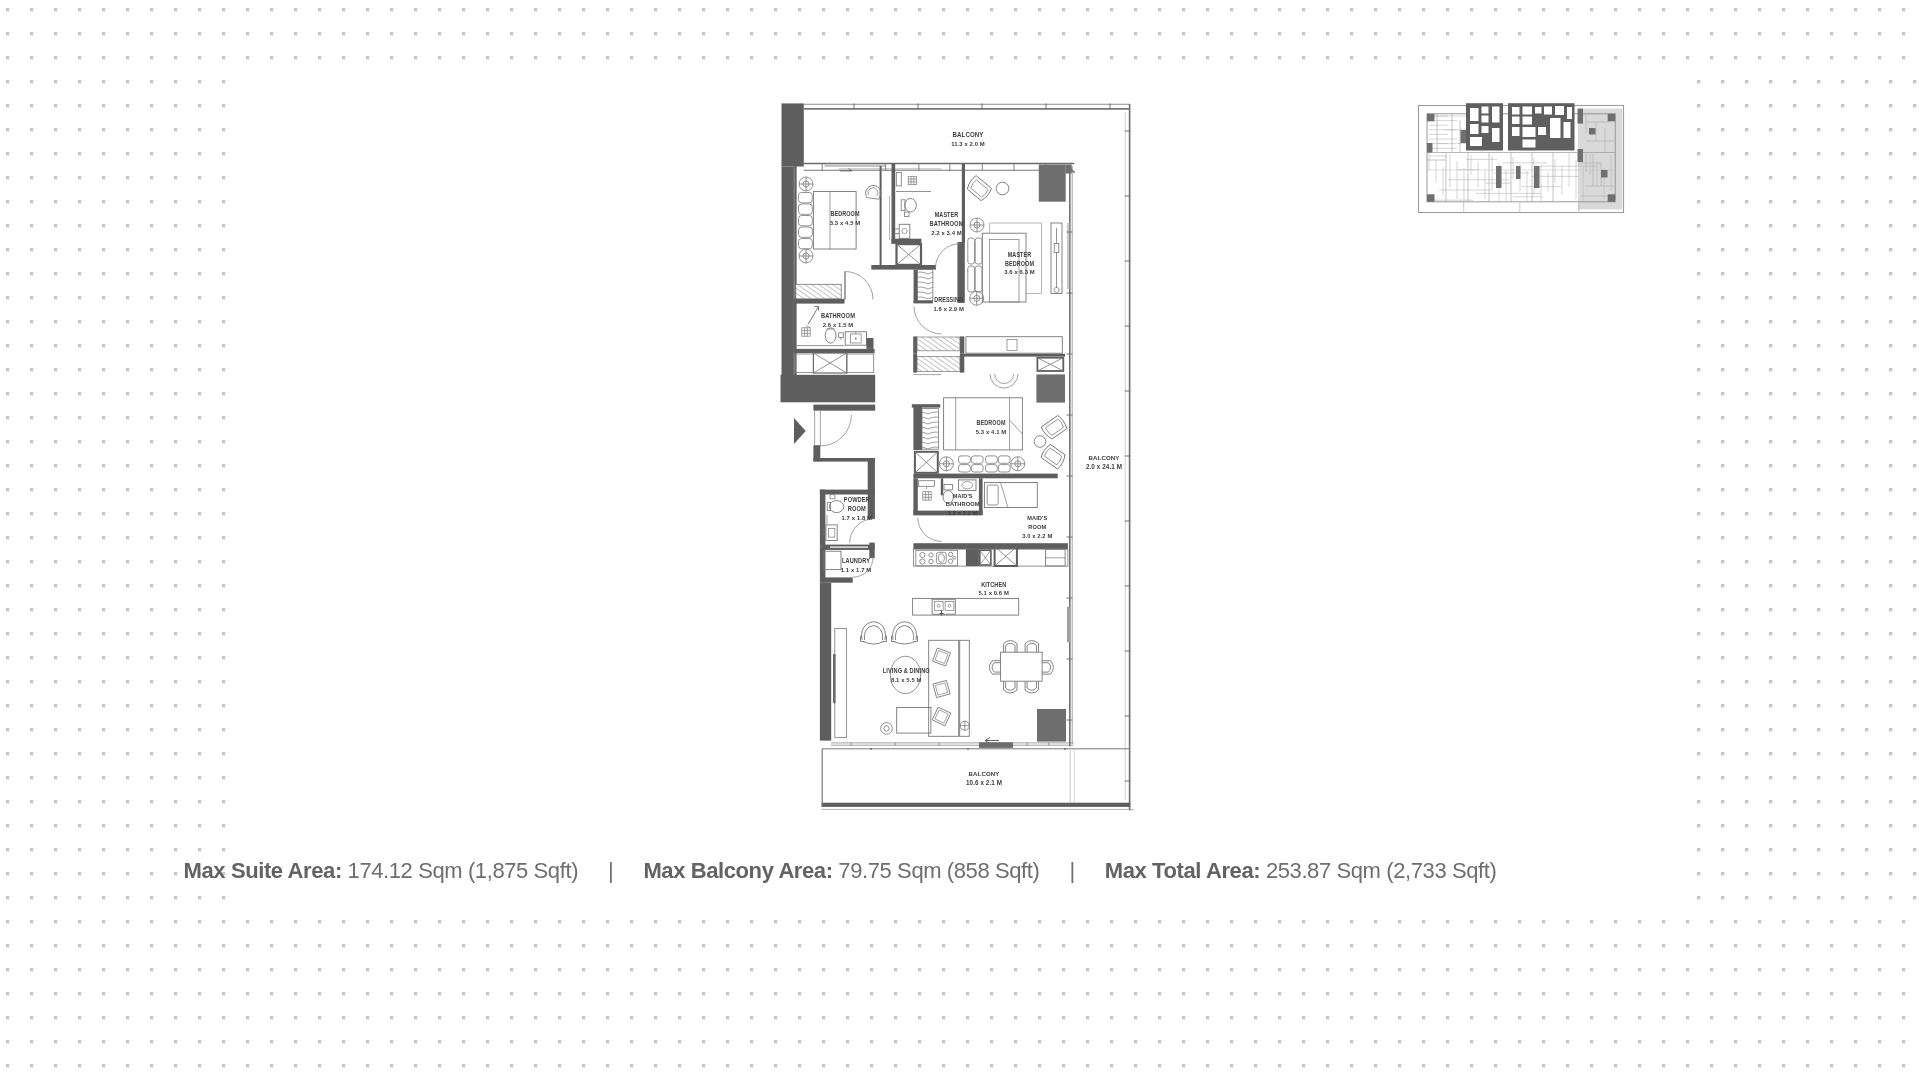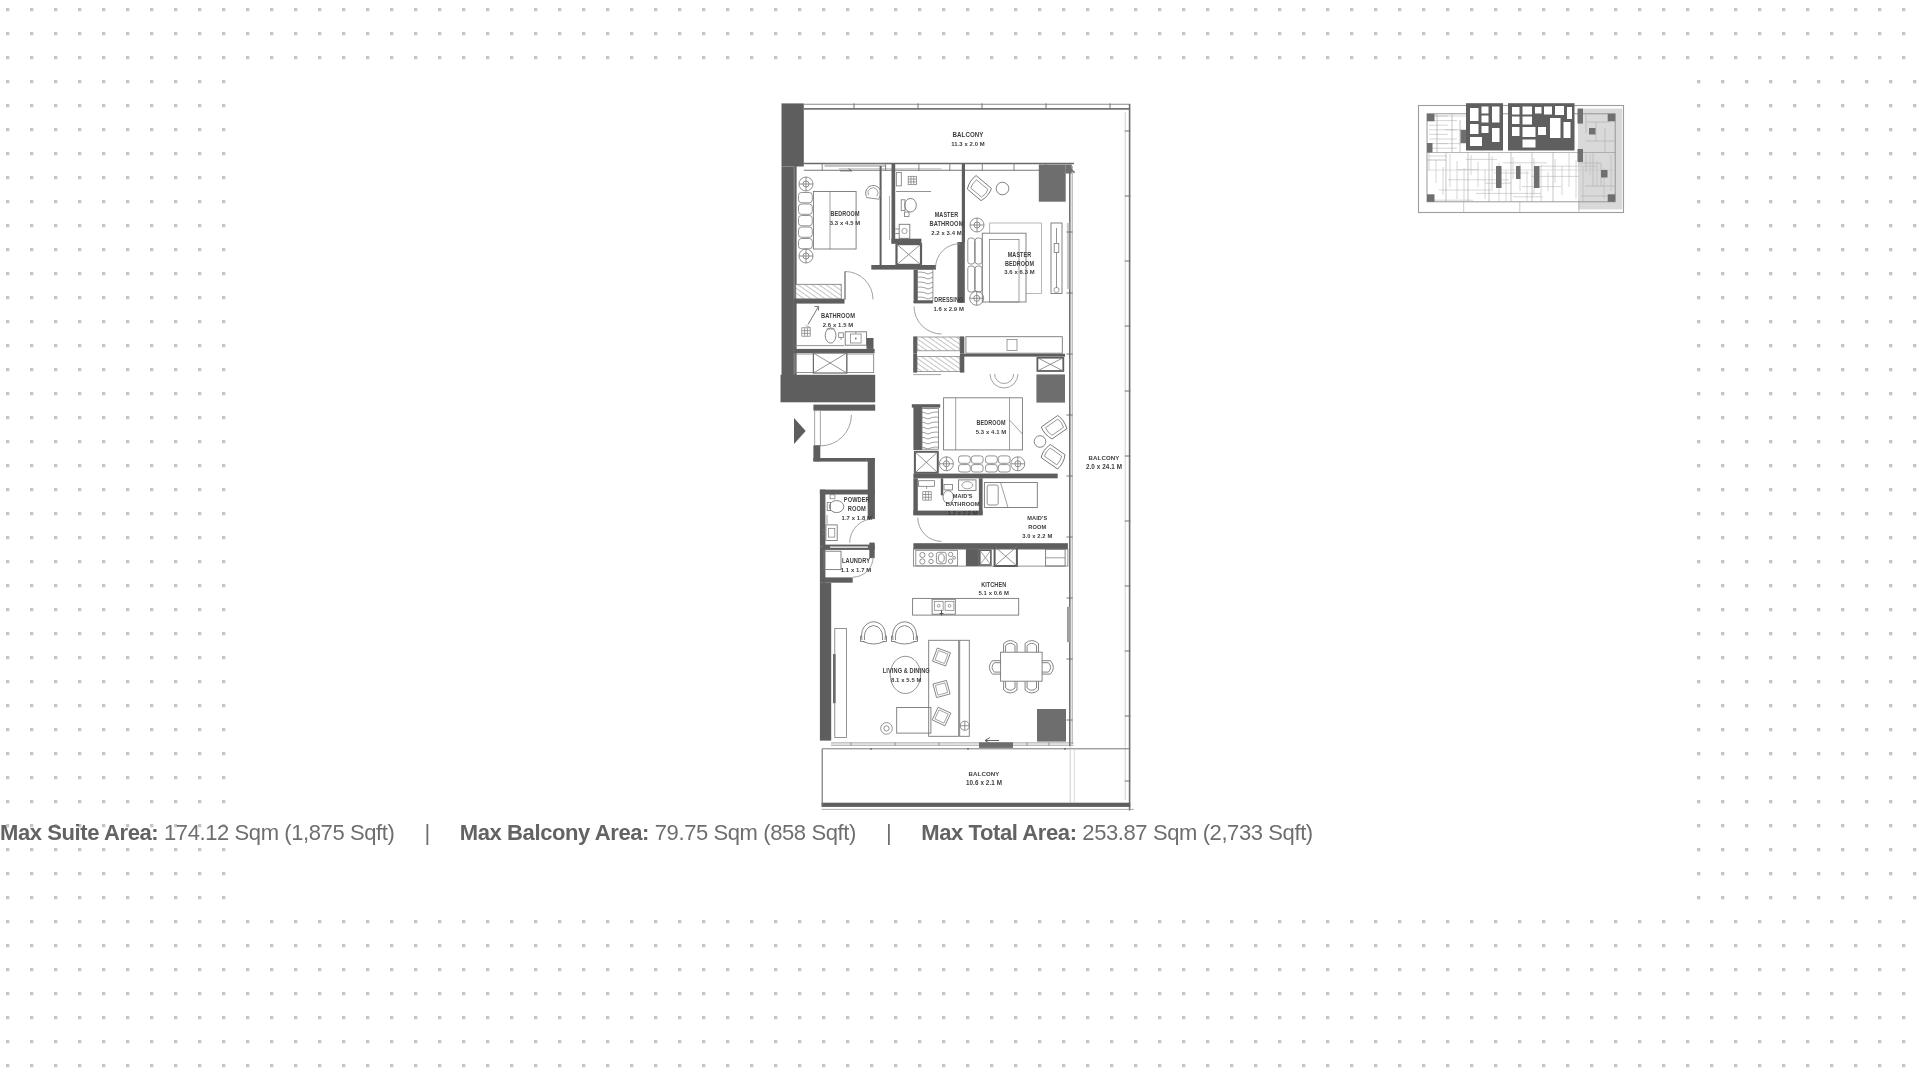--- a/index.html
+++ b/index.html
@@ -1,19 +1,19 @@
 <!DOCTYPE html>
 <html><head>
 <meta charset="utf-8">
 <style>
   html,body{margin:0;padding:0;background:#ffffff;width:1920px;height:1078px;overflow:hidden;}
   body{font-family:"Liberation Sans", sans-serif;}
   #stage{position:relative;width:1920px;height:1078px;}
   svg{position:absolute;left:0;top:0;}
-  .caption{position:absolute;left:0;top:820px;width:1680px;color:#6e6e6e;font-size:22px;letter-spacing:-0.4px;white-space:nowrap;}
+  .caption{position:absolute;left:0;top:858px;width:1680px;text-align:center;color:#6e6e6e;font-size:22px;letter-spacing:-0.4px;white-space:nowrap;}
   .caption b{color:#636363;font-weight:bold;}
   .caption .sep{display:inline-block;margin:0 30px;color:#6e6e6e;}
 </style>
 </head>
 <body>
 <div id="stage">
 <svg width="1920" height="1078" viewBox="0 0 1920 1078">
 <defs>
   <pattern id="dots" x="6" y="8" width="24" height="24" patternUnits="userSpaceOnUse">
     <rect x="-0.5" y="-0.5" width="4" height="4" fill="#dedede"></rect>

